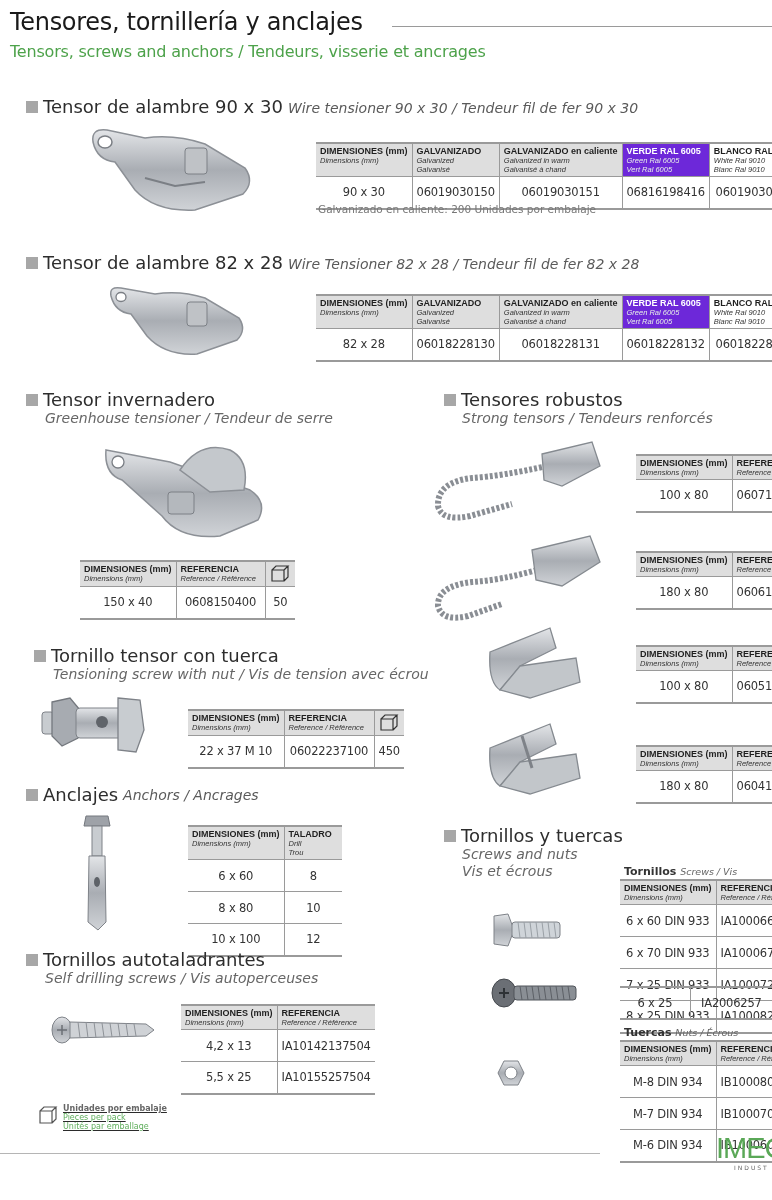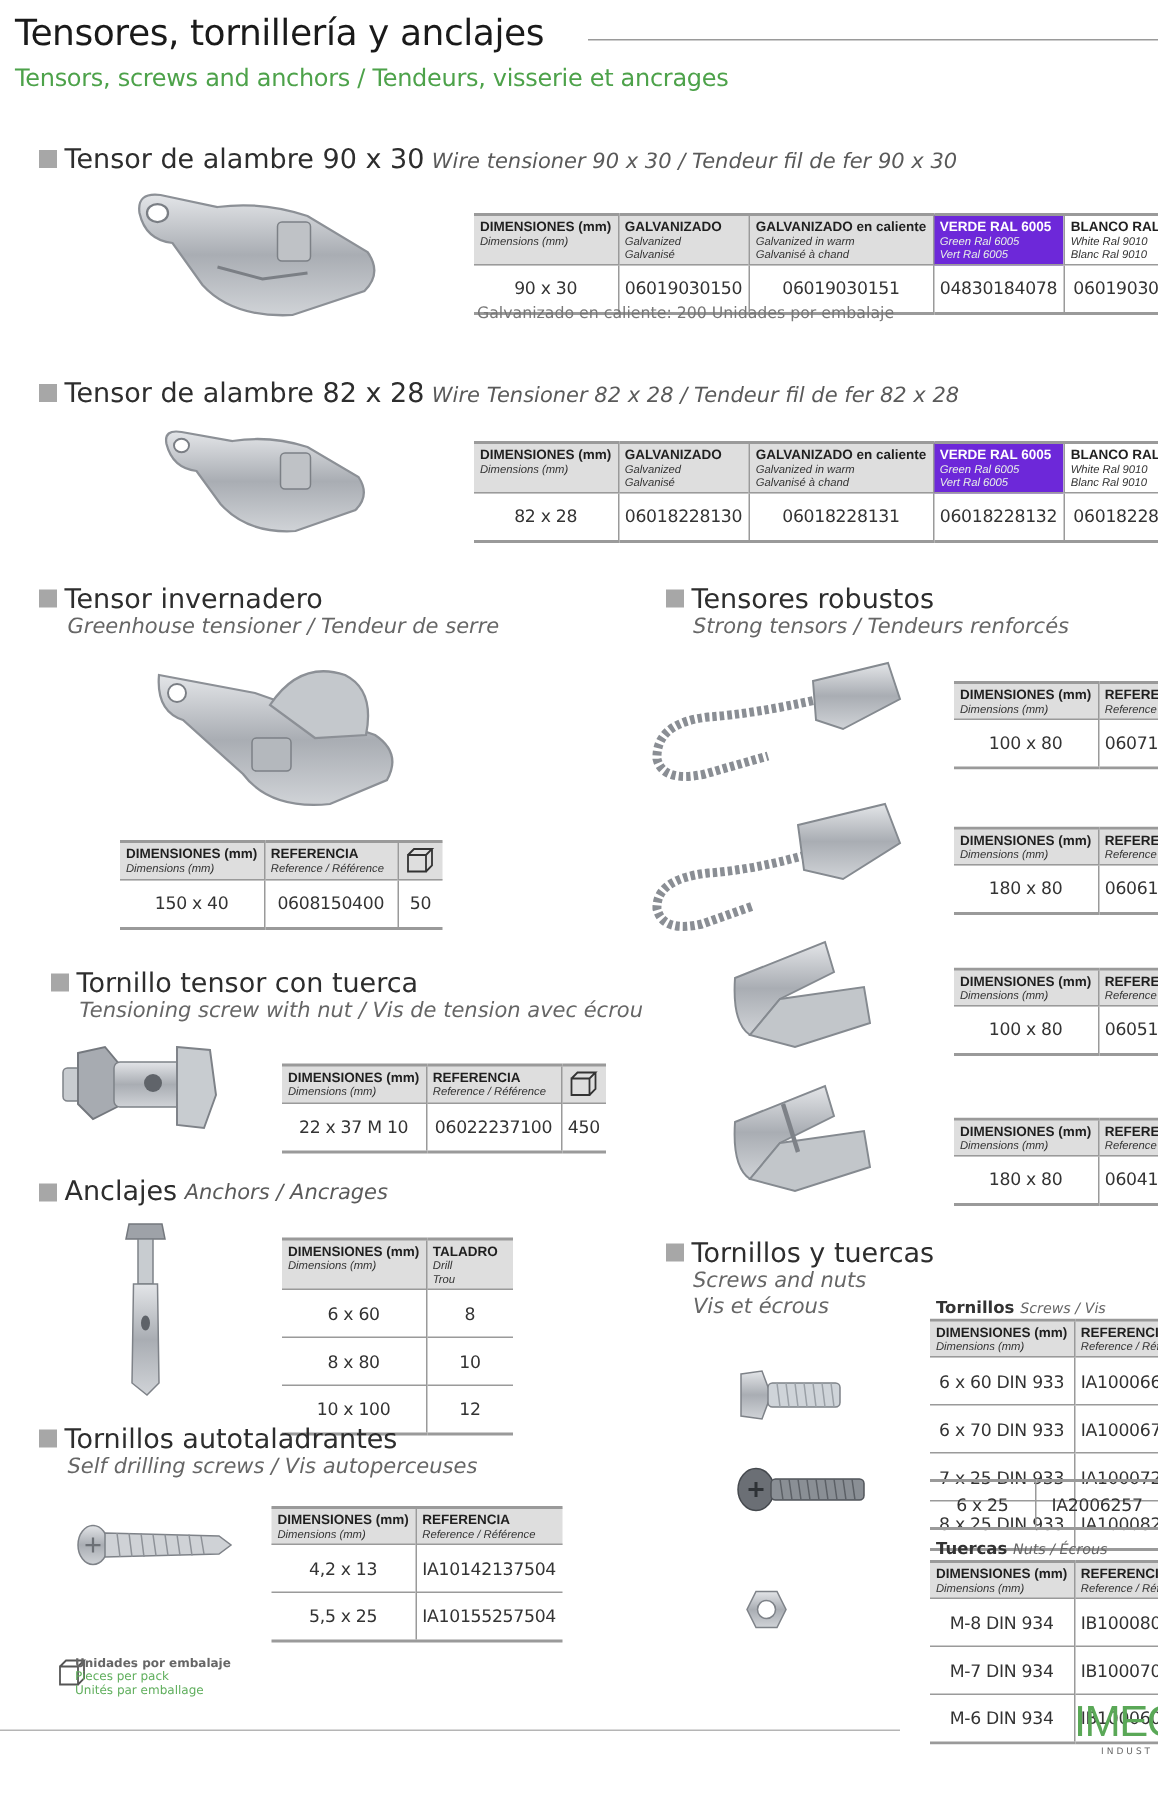--- a/index.html
+++ b/index.html
@@ -73,21 +73,21 @@
       <th style="width:84px;"><span>GALVANIZADO</span><span class="sub">Galvanized</span><span class="sub">Galvanisé</span></th>
       <th style="width:102px;"><span>GALVANIZADO en caliente</span><span class="sub">Galvanized in warm</span><span class="sub">Galvanisé à chand</span></th>
       <th class="green" style="width:86px;"><span>VERDE RAL 6005</span><span class="sub">Green Ral 6005</span><span class="sub">Vert  Ral 6005</span></th>
       <th class="white" style="width:86px;"><span>BLANCO RAL 9010</span><span class="sub">White Ral 9010</span><span class="sub">Blanc Ral 9010</span></th>
 
     </tr>
     <tr>
       <td>90 x 30</td>
       <td>06019030150</td>
       <td>06019030151</td>
-      <td>04830184078</td>
+      <td>06816198416</td>
       <td>06019030153</td>
 
     </tr>
   </tbody>
     </table>
 </div>
 <div class="abs note" style="left:318px; top:203px;">Galvanizado en caliente: 200 Unidades por embalaje</div>
 
 <div class="abs sec-head" style="left:26px; top:252px;">
   <span class="sq"></span>
@@ -328,21 +328,21 @@
       <td>5,5 x 25</td>
       <td>IA10155257504</td>
     </tr>
   </tbody>
     </table>
 </div>
 
 <svg class="abs" style="left:38px; top:1104px;" width="20" height="20" viewBox="0 0 20 20">
   <path d="M2 7 L14 7 L14 19 L2 19 Z M2 7 L6 3 L18 3 L14 7 M14 19 L18 15 L18 3" fill="none" stroke="#555" stroke-width="1.2"></path>
 </svg>
-<div class="abs legend-text" style="left:50px; top:1104px;">
+<div class="abs legend-text" style="left:63px; top:1104px;text-decoration:underline;">
   <div class="l1">Unidades por embalaje</div>
   <div class="l2">Pieces per pack</div>
   <div class="l3">Unités par emballage</div>
 </div>
 
 <div class="abs sec-head" style="left:444px; top:825px;">
   <span class="sq"></span>
   <span class="sec-title">Tornillos y tuercas</span>
 </div>
 <div class="abs sec-sub" style="left:462px; top:845px;">Screws and nuts</div>

